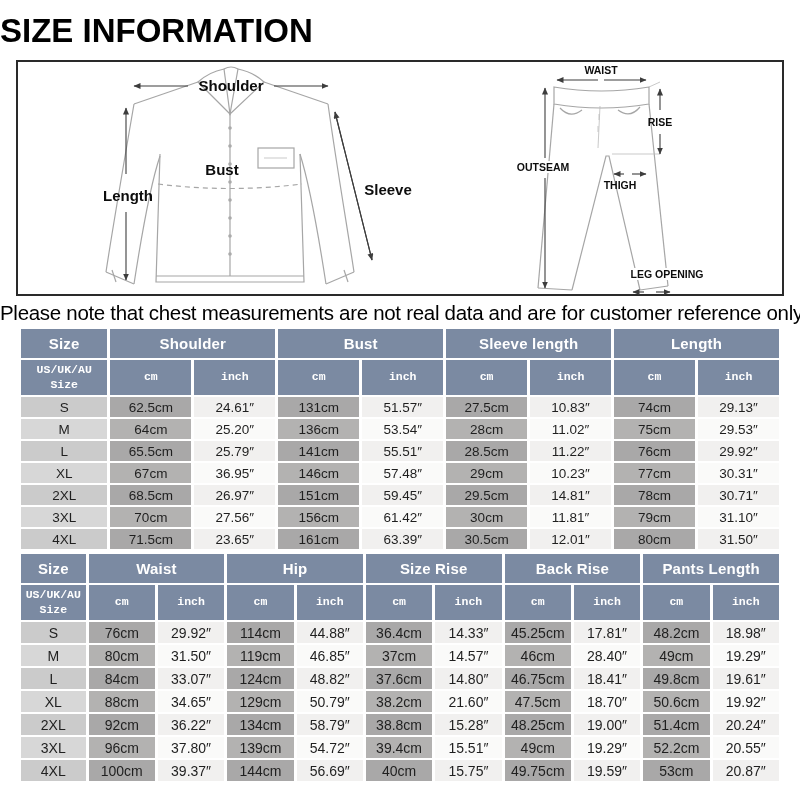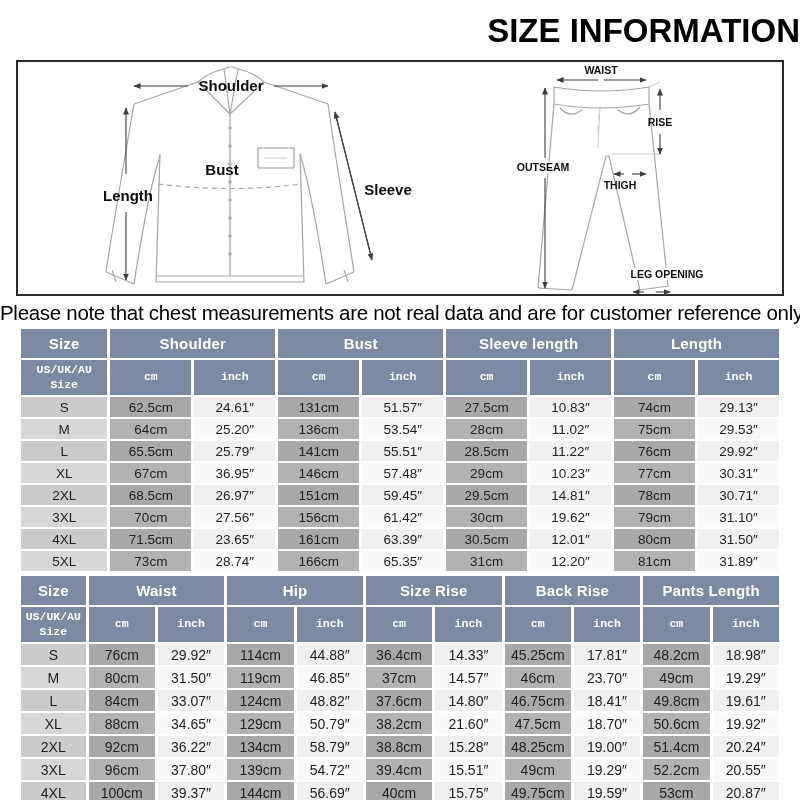--- a/index.html
+++ b/index.html
@@ -1,19 +1,19 @@
 <!DOCTYPE html>
 <html><head>
 <meta charset="utf-8">
 <style>
   html,body{margin:0;padding:0;background:#fff;}
   body{width:800px;height:800px;overflow:hidden;font-family:"Liberation Sans",sans-serif;}
   .page{width:800px;height:800px;position:relative;}
 
-  .title{margin-top:12px;height:42px;text-align:right;font-size:33px;font-weight:bold;
+  .title{margin-top:12px;height:42px;text-align:left;font-size:33px;font-weight:bold;
          letter-spacing:0px;color:#000;}
 
   .diagram-box{width:764px;height:232px;margin:6px auto 0;border:2px solid #2a2a2a;
                position:relative;background:#fff;}
   .diagram-box svg{position:absolute;top:0;}
   #shirt-svg{left:52px;}
   #pants-svg{left:430px;}
   svg text{font-family:"Liberation Sans",sans-serif;font-weight:bold;fill:#0d0d0d;}
   .lbl-lg{font-size:15px;}
   .lbl-sm{font-size:10.5px;}
@@ -215,45 +215,34 @@
           <td class="cm-cell">78cm</td>
           <td class="inch-cell">30.71″</td>
         </tr>
         <tr class="">
           <td class="size-cell">3XL</td>
           <td class="cm-cell">70cm</td>
           <td class="inch-cell">27.56″</td>
           <td class="cm-cell">156cm</td>
           <td class="inch-cell">61.42″</td>
           <td class="cm-cell">30cm</td>
-          <td class="inch-cell">19.62″</td>
+          <td class="inch-cell">11.81″</td>
           <td class="cm-cell">79cm</td>
           <td class="inch-cell">31.10″</td>
         </tr>
         <tr class="">
           <td class="size-cell">4XL</td>
           <td class="cm-cell">71.5cm</td>
           <td class="inch-cell">23.65″</td>
           <td class="cm-cell">161cm</td>
           <td class="inch-cell">63.39″</td>
           <td class="cm-cell">30.5cm</td>
           <td class="inch-cell">12.01″</td>
           <td class="cm-cell">80cm</td>
           <td class="inch-cell">31.50″</td>
-        </tr>
-        <tr class="">
-          <td class="size-cell">5XL</td>
-          <td class="cm-cell">73cm</td>
-          <td class="inch-cell">28.74″</td>
-          <td class="cm-cell">166cm</td>
-          <td class="inch-cell">65.35″</td>
-          <td class="cm-cell">31cm</td>
-          <td class="inch-cell">12.20″</td>
-          <td class="cm-cell">81cm</td>
-          <td class="inch-cell">31.89″</td>
         </tr>
       </tbody>
   </table>
 
   <table id="pants-table">
     <thead>
         <tr class="">
           <th class="gh" style="width: 8.6%;">Size</th>
           <th class="gh" colspan="2">Waist</th>
           <th class="gh" colspan="2">Hip</th>
@@ -292,21 +281,21 @@
         </tr>
         <tr class="">
           <td class="size-cell">M</td>
           <td class="cm-cell">80cm</td>
           <td class="inch-cell">31.50″</td>
           <td class="cm-cell">119cm</td>
           <td class="inch-cell">46.85″</td>
           <td class="cm-cell">37cm</td>
           <td class="inch-cell">14.57″</td>
           <td class="cm-cell">46cm</td>
-          <td class="inch-cell">23.70″</td>
+          <td class="inch-cell">28.40″</td>
           <td class="cm-cell">49cm</td>
           <td class="inch-cell">19.29″</td>
         </tr>
         <tr class="">
           <td class="size-cell">L</td>
           <td class="cm-cell">84cm</td>
           <td class="inch-cell">33.07″</td>
           <td class="cm-cell">124cm</td>
           <td class="inch-cell">48.82″</td>
           <td class="cm-cell">37.6cm</td>

